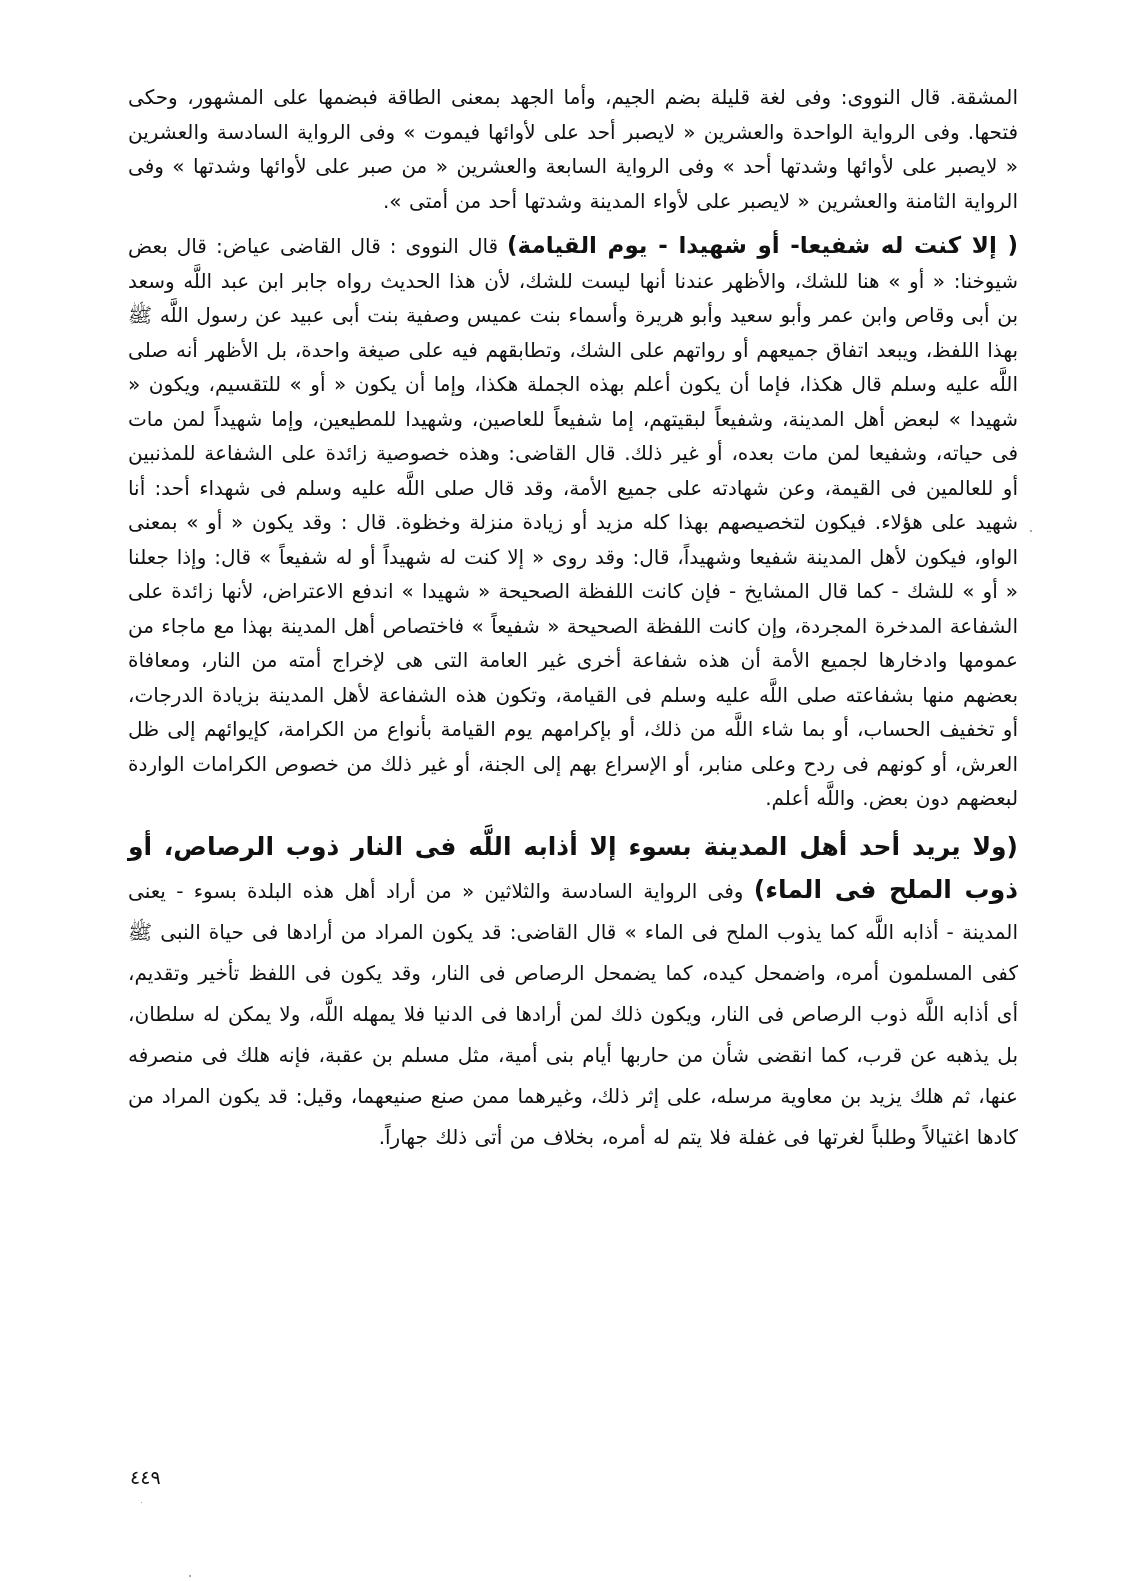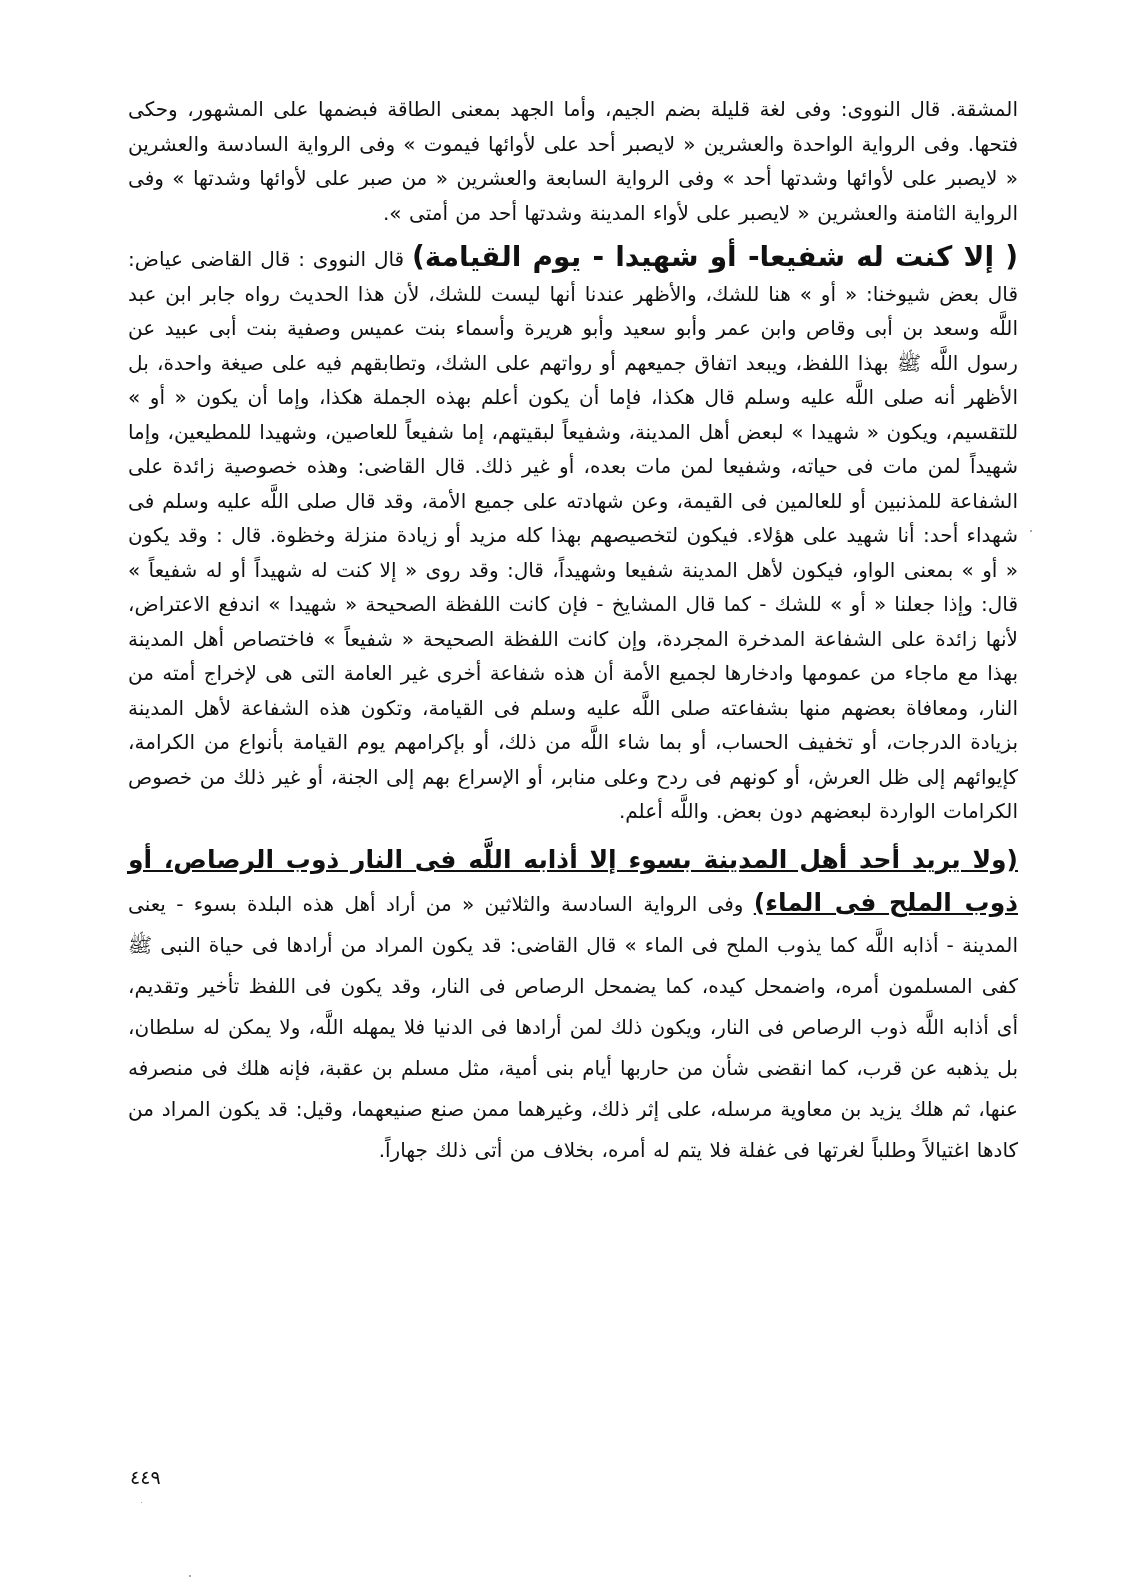--- a/index.html
+++ b/index.html
@@ -11,45 +11,44 @@
       width: 1136px;
       height: 1581px;
       position: relative;
       overflow: hidden;
       color: #111111;
       font-family: "DejaVu Sans", "Liberation Sans", sans-serif;
     }
     .page {
       position: absolute;
       left: 128px;
-      top: 92px;
+      top: 80px;
       width: 890px;
       direction: rtl;
     }
     .para {
       margin: 0;
       font-size: 20px;
       line-height: 34.5px;
       text-align: justify;
       text-align-last: right;
       word-spacing: 1px;
     }
     .para + .para {
       margin-top: 10px;
     }
     .heading-text {
       font-weight: bold;
-      font-size: 28px;
+      font-size: 23px;
     }
     .para.big-head {
       line-height: 41px;
     }
     .big-head .heading-text {
       font-size: 25px;
-      text-decoration: underline;
     }
     .page-number {
       position: absolute;
       left: 130px;
       top: 1466px;
       font-size: 19px;
       font-weight: normal;
       direction: rtl;
       letter-spacing: 2px;
       color: #111;

